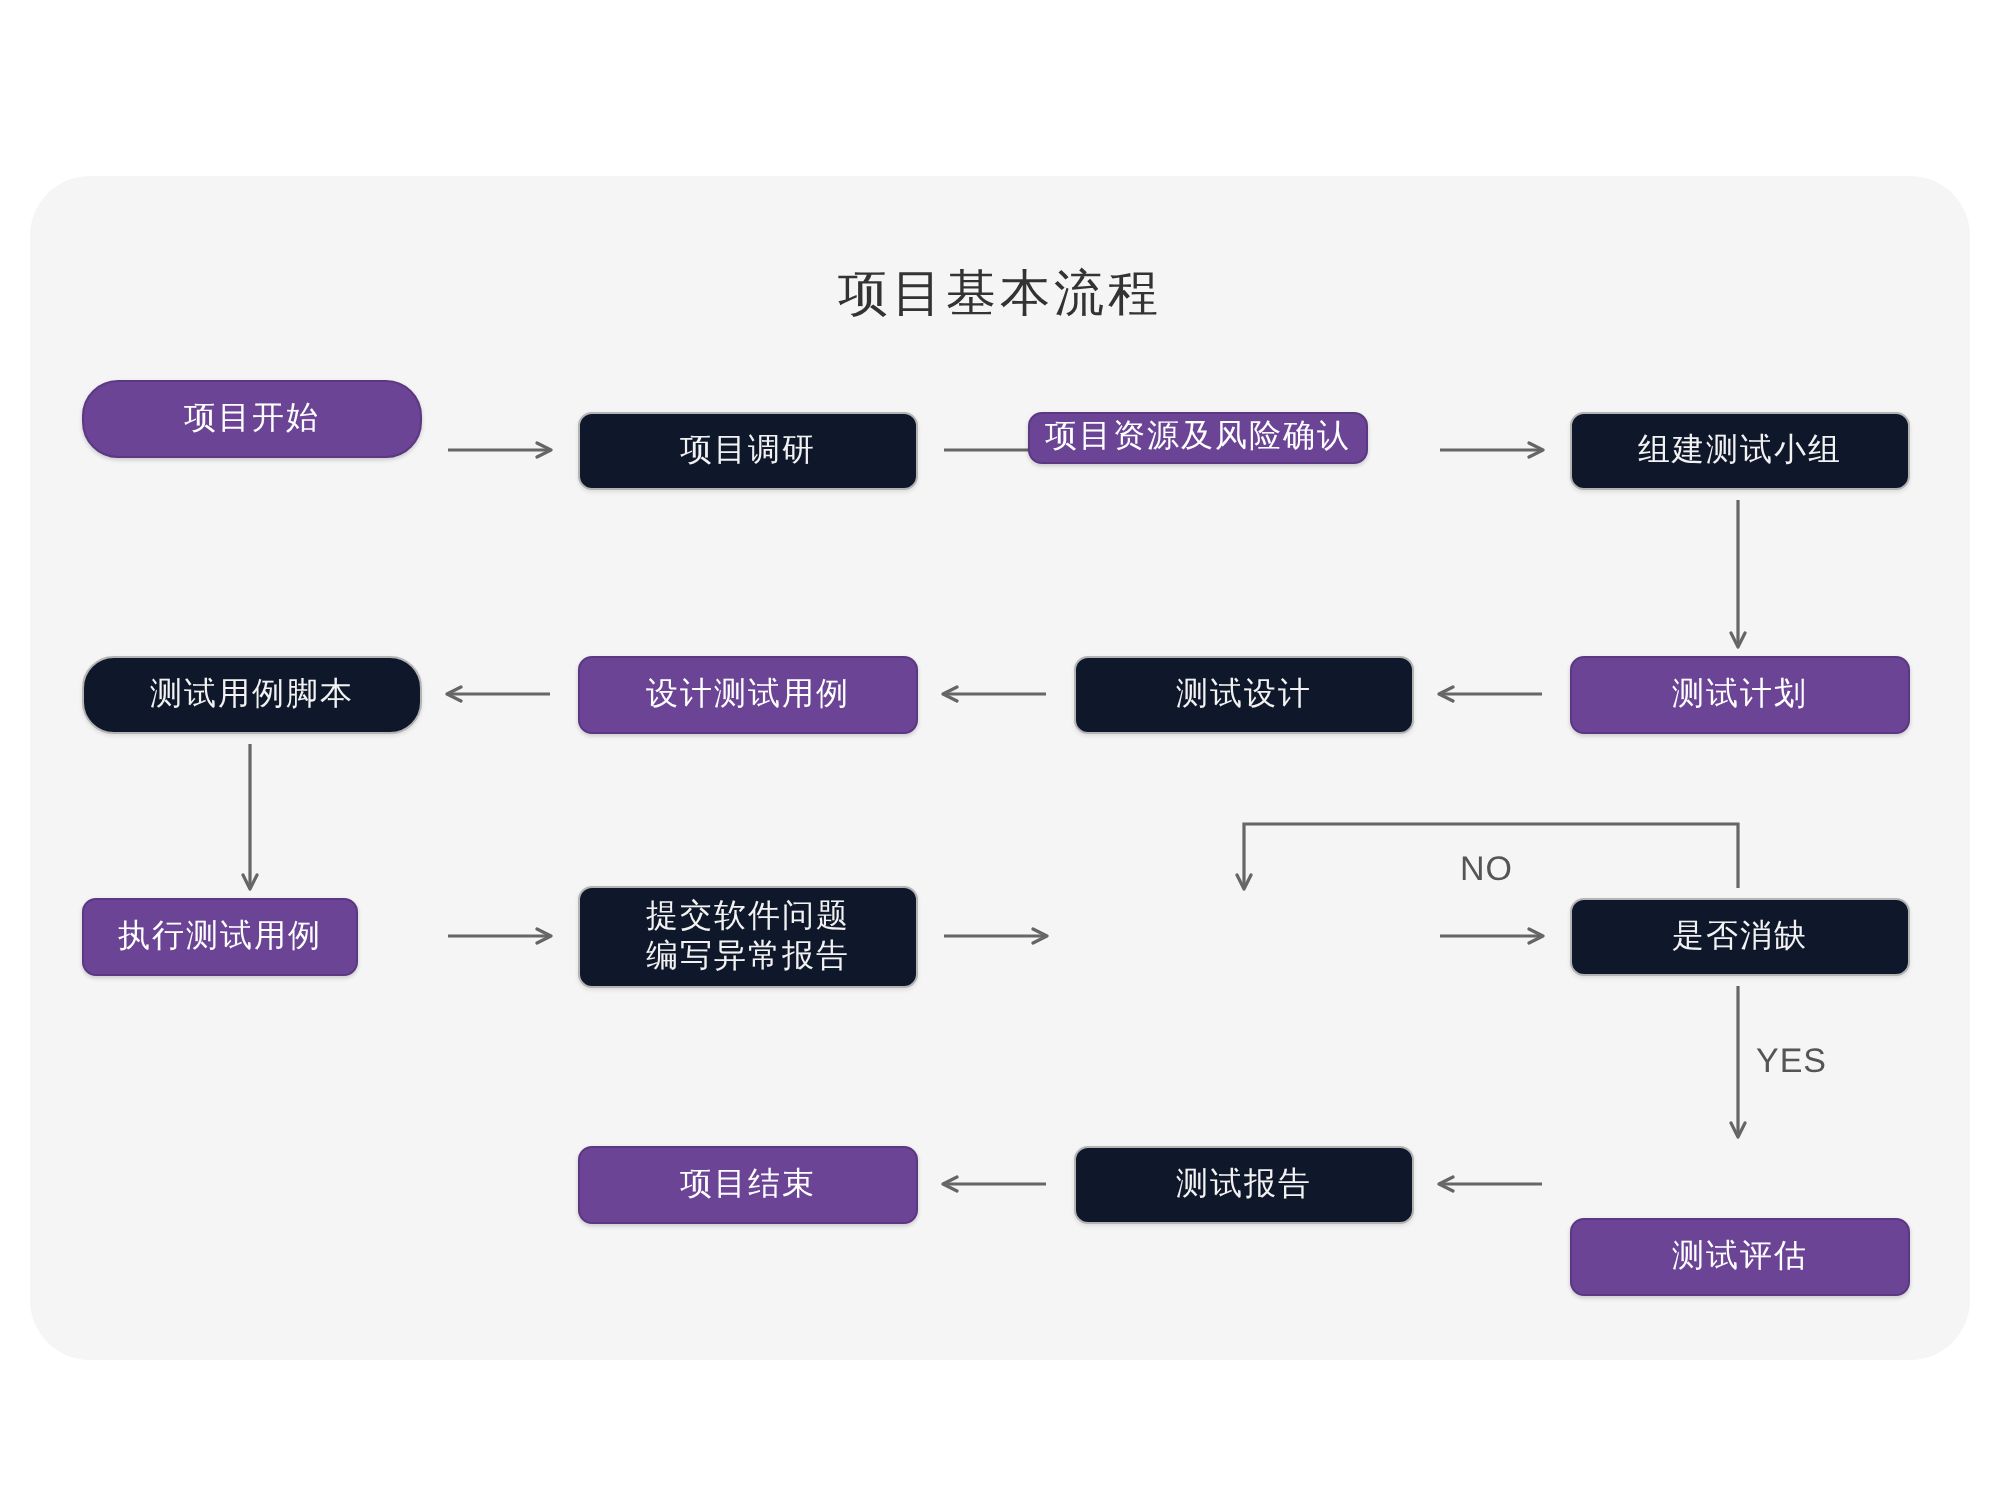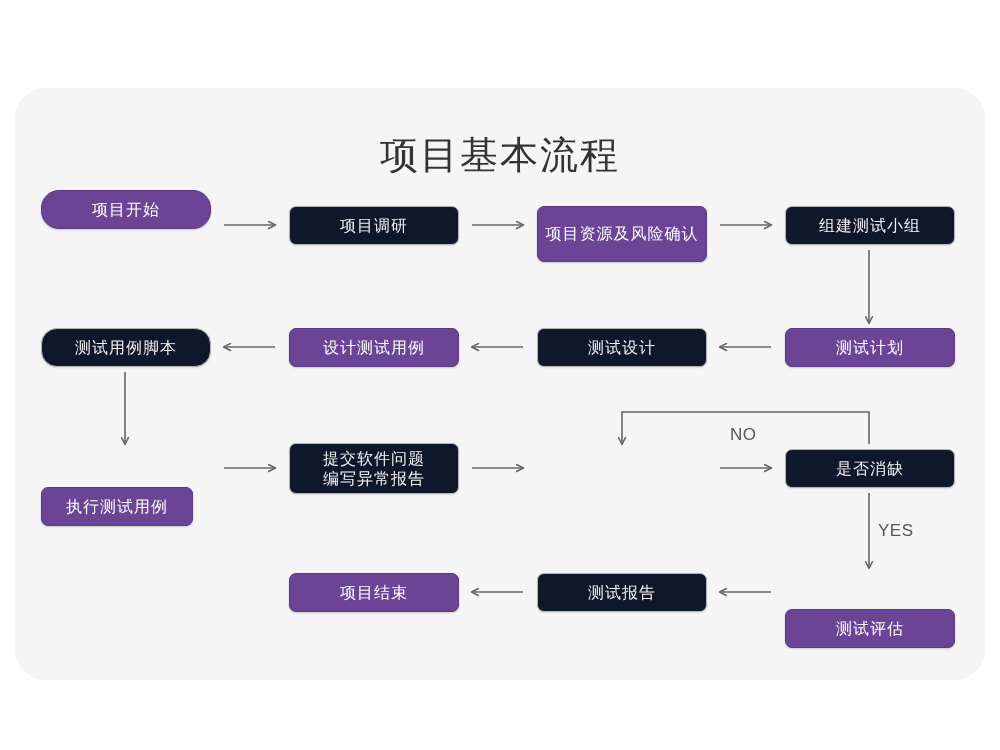--- a/index.html
+++ b/index.html
@@ -23,21 +23,21 @@
     height: 592px;
     background: #f5f5f5;
     border-radius: 30px;
   }
   #title {
     position: absolute;
     left: 0;
     top: 130px;
     width: 1000px;
     text-align: center;
-    font-size: 38px;
+    font-size: 25px;
     color: #333333;
     letter-spacing: 2px;
     font-weight: 400;
   }
 
   .node {
     position: absolute;
     display: flex;
     align-items: center;
     justify-content: center;
@@ -115,29 +115,29 @@
 
       <line x1="869" y1="493" x2="869" y2="568"></line>
 
       <line x1="771" y1="592" x2="720" y2="592"></line>
       <line x1="523" y1="592" x2="472" y2="592"></line>
     </g>
   </svg>
 
   <div class="node purple" style="left:41px; top:190px; width:170px; height:39px;border-radius:18px;">项目开始</div>
   <div class="node gray" style="left:289px; top:206px; width:170px; height:39px;">项目调研</div>
-  <div class="node purple" style="left:537px; top:206px; width:170px; height:56px;">项目资源及风险确认</div>
+  <div class="node purple" style="left:514px; top:206px; width:170px; height:26px;">项目资源及风险确认</div>
   <div class="node gray" style="left:785px; top:206px; width:170px; height:39px;">组建测试小组</div>
 
   <div class="node gray" style="left:41px; top:328px; width:170px; height:39px;border-radius:16px;">测试用例脚本</div>
   <div class="node purple" style="left:289px; top:328px; width:170px; height:39px;">设计测试用例</div>
   <div class="node gray" style="left:537px; top:328px; width:170px; height:39px;">测试设计</div>
   <div class="node purple" style="left:785px; top:328px; width:170px; height:39px;">测试计划</div>
 
-  <div class="node purple" style="left:41px; top:449px; width:152px; height:39px;margin-top:38px;">执行测试用例</div>
+  <div class="node purple" style="left:41px; top:449px; width:138px; height:39px;">执行测试用例</div>
   <div class="node gray" style="left:289px; top:443px; width:170px; height:51px;">提交软件问题
 编写异常报告</div>
   <div class="node purple" style="left:289px; top:573px; width:170px; height:39px;">项目结束</div>
 
   <div class="node gray" style="left:785px; top:449px; width:170px; height:39px;">是否消缺</div>
   <div class="node gray" style="left:537px; top:573px; width:170px; height:39px;">测试报告</div>
   <div class="node purple" style="left:785px; top:573px; width:170px; height:39px;margin-top:36px;">测试评估</div>
 
   <div class="edge-label" style="left:730px; top:413px;margin-top:12px;">NO</div>
   <div class="edge-label" style="left:878px; top:521px;">YES</div>

